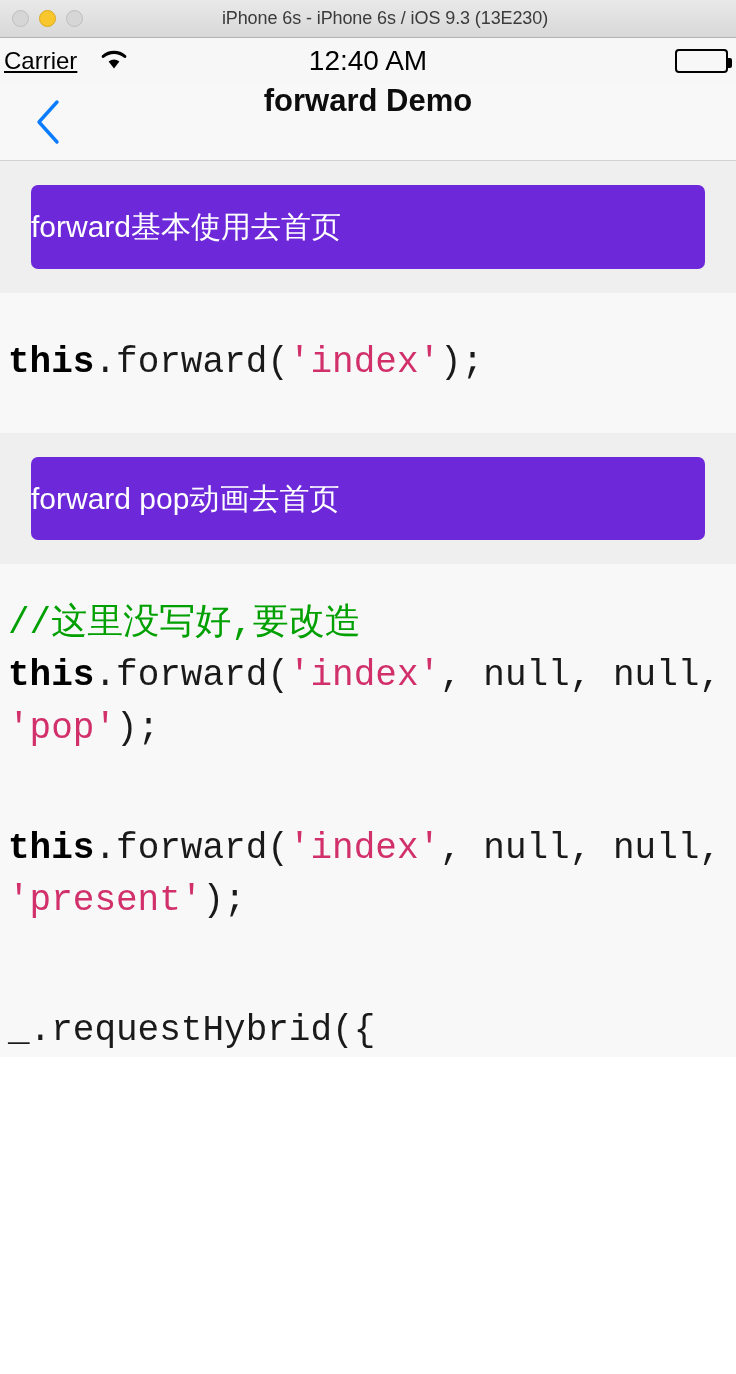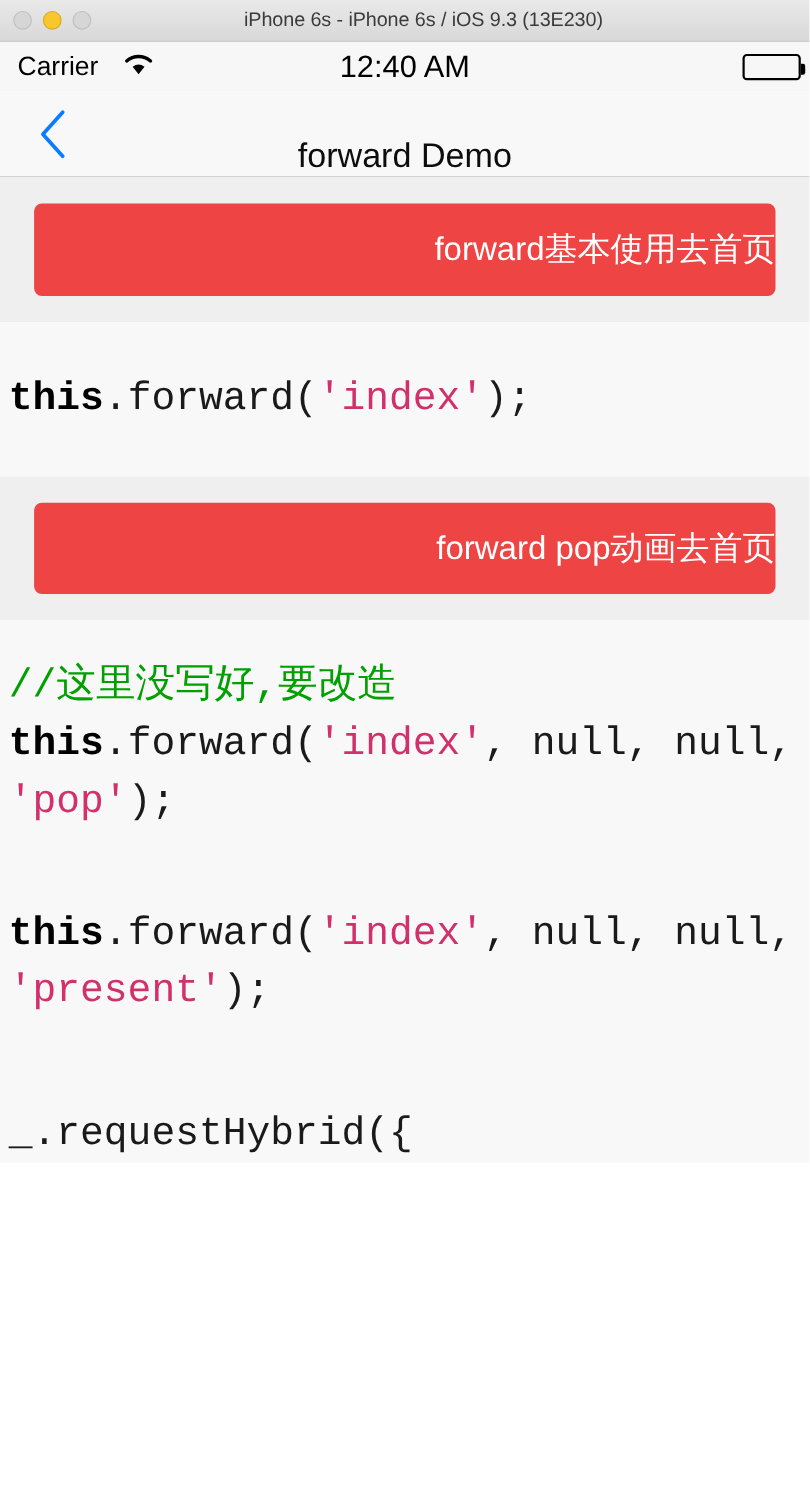--- a/index.html
+++ b/index.html
@@ -35,22 +35,22 @@
   }
 
   
   .status-bar{
     position:relative;
     height:45px;
     background:#f7f7f7;
     display:flex; align-items:center;
   }
   .sb-left{
-    position:absolute; left:16px;
-    display:flex; align-items:center; gap:22px;
+    position:absolute; left:4px;
+    display:flex; align-items:center; gap:22px;text-decoration:underline;
   }
   .sb-carrier{ font-size:24px; color:#000; }
   .wifi-icon{ display:block; }
   .sb-time{
     width:100%; text-align:center;
     font-size:28px; color:#000; font-weight:400;
   }
   .sb-right{
     position:absolute; right:8px;
     display:flex; align-items:center;
@@ -65,45 +65,45 @@
     width:4px; height:10px; background:#000; border-radius:0 2px 2px 0;
   }
   .battery-fill{ width:100%; height:100%; background:#000; border-radius:1px; }
 
   
   .nav-bar{
     position:relative;
     height:78px;
     background:#f8f8f8;
     border-bottom:1px solid #d2d2d2;
-    display:flex; align-items:flex-end;
+    display:flex; align-items:flex-start;font-weight:bold;
   }
   .nav-back{
     position:absolute; left:30px; top:50%;
     transform:translateY(-50%);
     padding:6px 12px 6px 4px;
     cursor:pointer; line-height:0;
   }
   .nav-title{
     width:100%; text-align:center;
     font-size:31px; color:#0d0d0d;
   }
 
   
   .content{ width:736px; }
   .sec-btn{ background:#efefef; padding:24px 0; }
   .sec-code{ background:#f8f8f8; padding:0; }
 
   .demo-btn{
     display:block;
     width:674px; margin:0 auto;
-    background:#ef4444;
+    background:#6d28d9;
     color:#ffffff;
     font-size:30px;
-    text-align:right;
+    text-align:left;
     border:none; border-radius:7px;
     padding:26px 0;
     cursor:pointer;
     font-family:"Liberation Sans", sans-serif;
     line-height:1.05;
   }
 
   .code-block{
     font-family:"Liberation Mono", monospace;
     font-size:36px;

